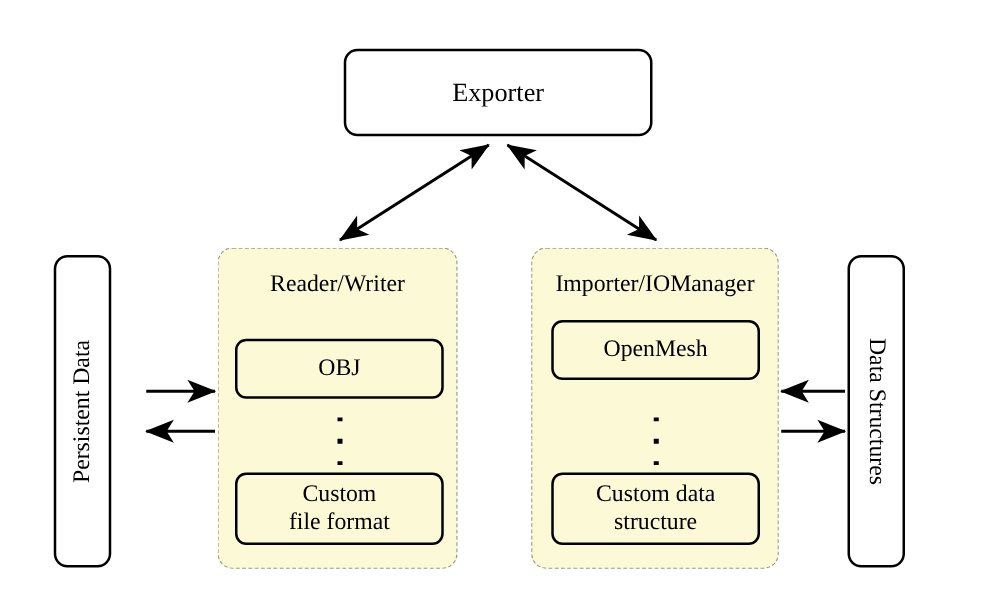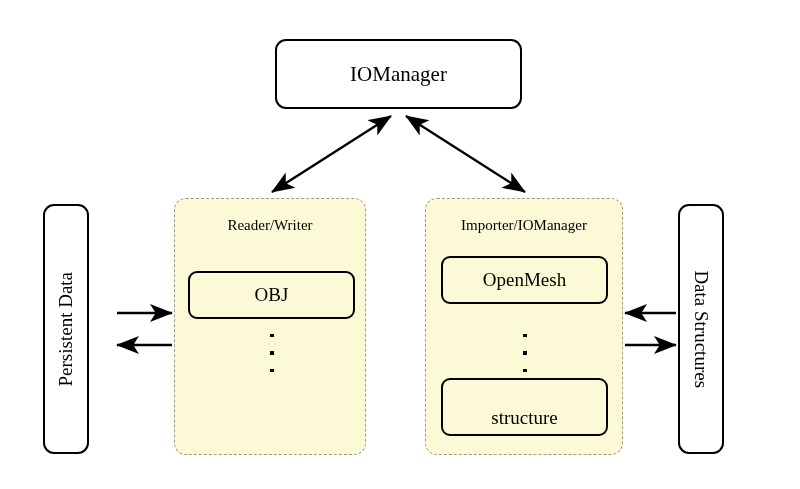--- a/index.html
+++ b/index.html
@@ -64,21 +64,21 @@
   }
   #panel-readerwriter { left: 174px; top: 198px; width: 192px; height: 257px; }
   #panel-importexport { left: 425px; top: 198px; width: 198px; height: 257px; }
 
   .panel-title {
     position: absolute;
     left: 0;
     right: 0;
     top: 18px;
     text-align: center;
-    font-size: 15px;
+    font-size: 19px;
     color: #000000;
     white-space: nowrap;
   }
 
   
   .inner-node {
     background: #fbf9d6;
     border-width: 2.6px;
     border-radius: 9px;
     font-size: 19px;
@@ -142,21 +142,21 @@
     <line x1="117" y1="313" x2="172" y2="313" stroke="#000000" stroke-width="2.4" marker-end="url(#ah)"></line>
 
     <line x1="172" y1="345" x2="117" y2="345" stroke="#000000" stroke-width="2.4" marker-end="url(#ah)"></line>
 
     <line x1="676" y1="313" x2="625" y2="313" stroke="#000000" stroke-width="2.4" marker-end="url(#ah)"></line>
 
     <line x1="625" y1="345" x2="676" y2="345" stroke="#000000" stroke-width="2.4" marker-end="url(#ah)"></line>
   </svg>
 
   <div class="node" id="io-manager">
-    <span>IOManager</span>
+    <span>Exporter</span>
   </div>
 
   <div class="node side-box" id="persistent-data">
     <span class="vtext-up">Persistent Data</span>
   </div>
 
   <div class="node side-box" id="data-structures">
     <span class="vtext-down">Data Structures</span>
   </div>
 
@@ -167,35 +167,41 @@
   <div class="node inner-node" id="node-obj">
     <span>OBJ</span>
   </div>
 
   <div class="vdots" id="dots-left">
     <i></i>
       <i></i>
       <i></i>
   </div>
 
+  <div class="node inner-node" id="node-custom-file">
+    <span>
+      <span>Custom</span><br>
+      <span>file format</span>
+    </span>
+  </div>
 
   <div class="panel" id="panel-importexport">
     <div class="panel-title">Importer/IOManager</div>
   </div>
 
   <div class="node inner-node" id="node-openmesh">
     <span>OpenMesh</span>
   </div>
 
   <div class="vdots" id="dots-right">
     <i></i>
       <i></i>
       <i></i>
   </div>
 
   <div class="node inner-node" id="node-custom-ds">
     <span>
-      <br>
+      <span>Custom data</span><br>
       <span>structure</span>
     </span>
   </div>
 
 </div>
 
 </body></html>

